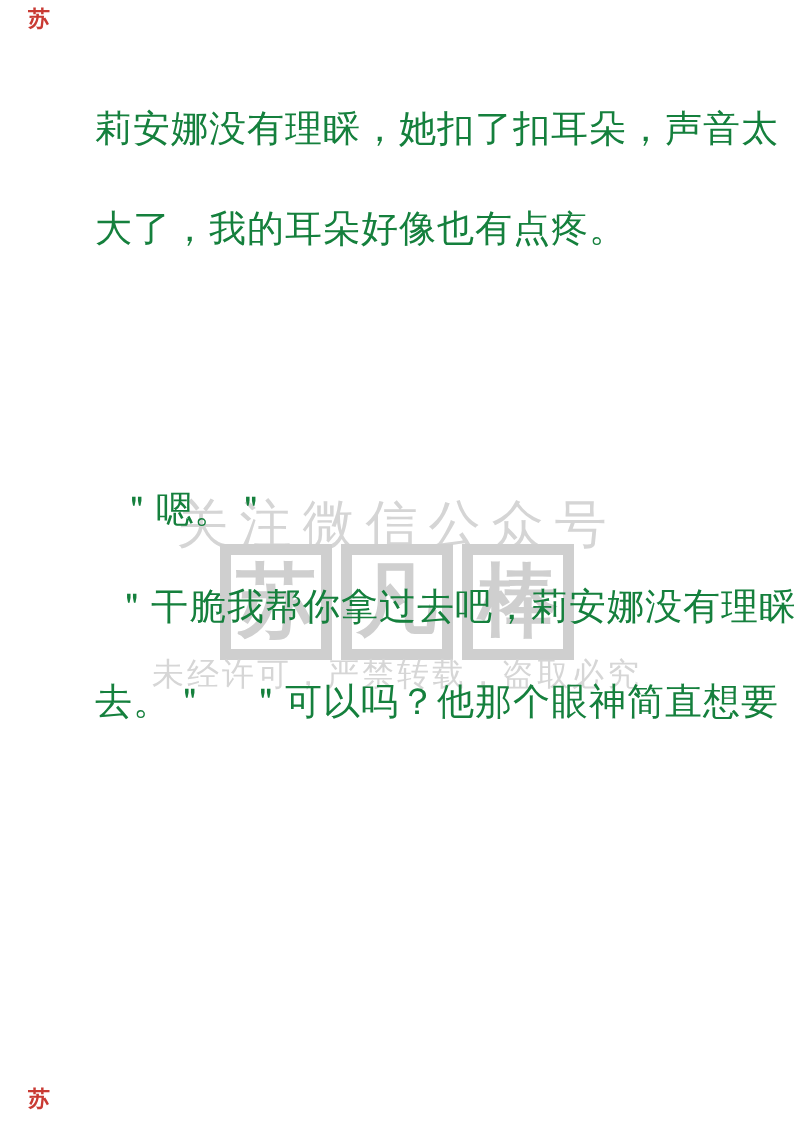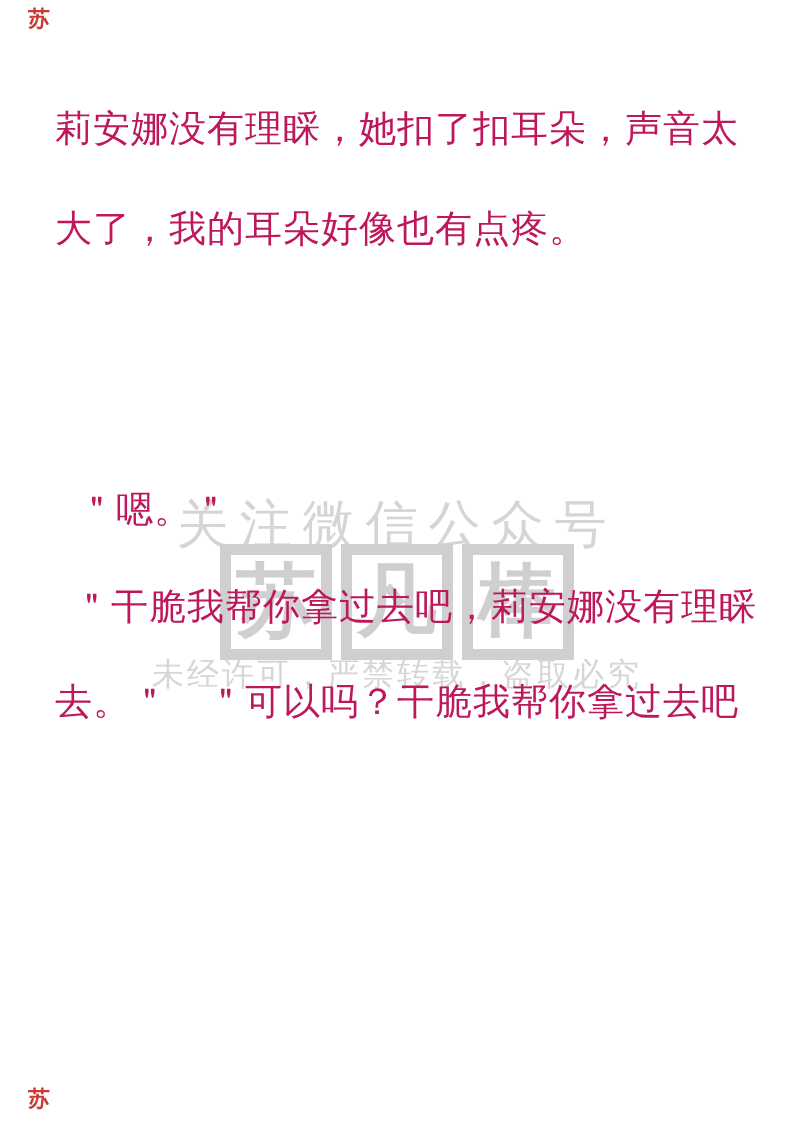--- a/index.html
+++ b/index.html
@@ -8,24 +8,25 @@
     width:794px;height:1122px;
     background:#ffffff;
     overflow:hidden;
     font-family:"Liberation Sans","DejaVu Sans",sans-serif;
   }
   
   .line{
     position:absolute;
     z-index:2;
     font-size:37px;
-    color:#be185d;
+    color:#15803d;
     letter-spacing:1px;
     white-space:pre;
     font-weight:400;
+    margin-left:40px;
   }
   .l1{left:55px;top:104px;}
   .l2{left:55px;top:204px;}
   .l3{left:83px;top:388px;}
   .l4{left:78px;top:485px;}
   .l5{left:73px;top:582px;}
   .l6{left:55px;top:677px;}
   .l7{left:55px;top:772px;}
   .l8{left:75px;top:960px;}
   
@@ -78,15 +79,15 @@
     <div class="wm-stamp">苏</div>
     <div class="wm-stamp">凡</div>
     <div class="wm-stamp">棒</div>
   </div>
   <div class="wm-footer">未经许可，严禁转载，盗取必究</div>
 
   <div class="line l1">莉安娜没有理睬，她扣了扣耳朵，声音太</div>
   <div class="line l2">大了，我的耳朵好像也有点疼。</div>
   <div class="line l4">＂嗯。＂</div>
   <div class="line l5">＂干脆我帮你拿过去吧，莉安娜没有理睬</div>
-  <div class="line l6">去。＂　＂可以吗？干脆我帮你拿过去吧</div>
+  <div class="line l6">去。＂　＂可以吗？他那个眼神简直想要</div>
 
 </div>
 
 </body></html>

